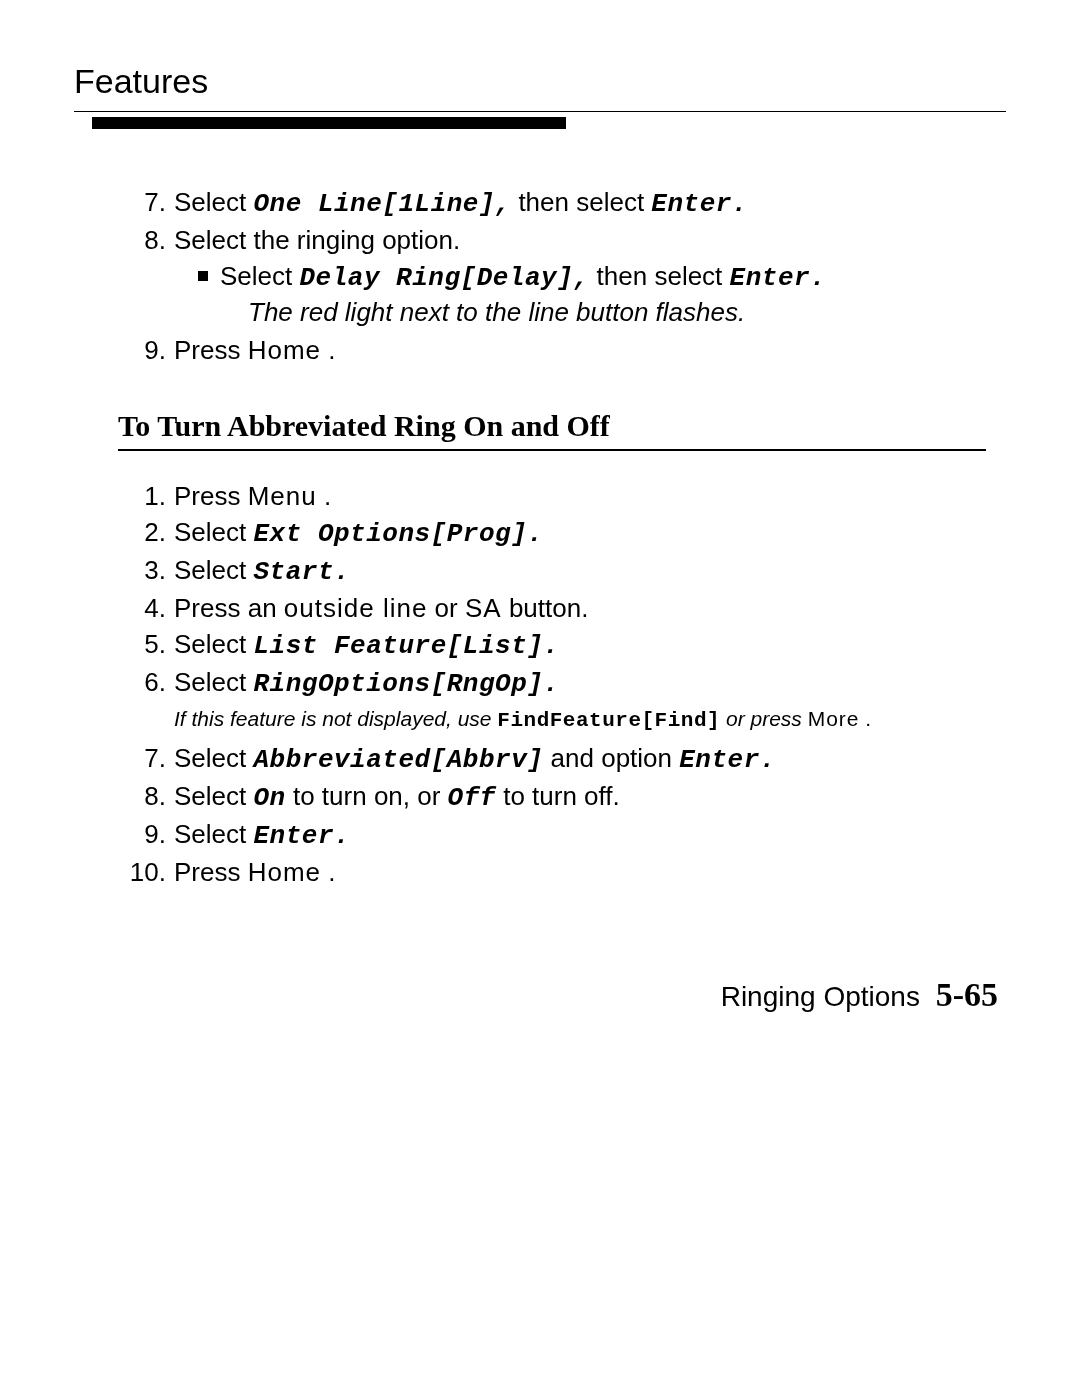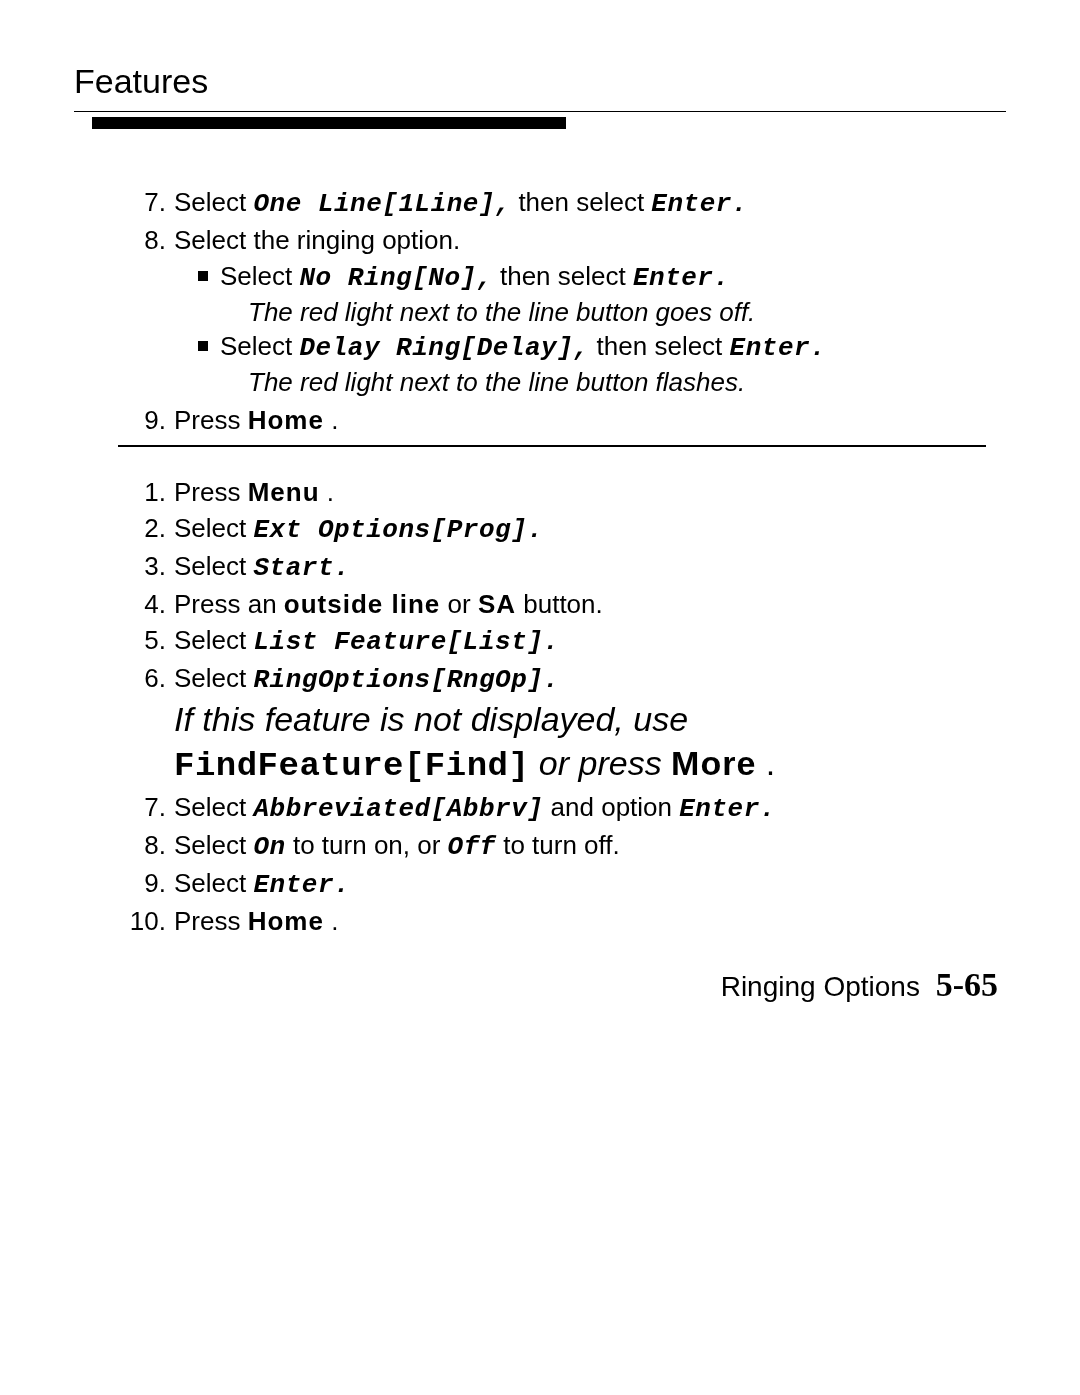--- a/index.html
+++ b/index.html
@@ -98,51 +98,50 @@
   .result {
     display: block;
     font-style: italic;
     margin-left: 28px;
     font-size: 26px;
     line-height: 34px;
   }
   .subnote {
     display: block;
     font-style: italic;
-    font-size: 34px;
-    line-height: 44px;
+    font-size: 21px;
+    line-height: 36px;
   }
 
   .mono {
     font-family: "Courier New", Courier, monospace;
     font-weight: bold;
     letter-spacing: 0.5px;
     font-style: italic;
   }
   .key {
     font-family: Arial, Helvetica, sans-serif;
     letter-spacing: 1px;
-    font-weight: bold;
   }
 
   .section-title {
     font-family: Georgia, "Times New Roman", serif;
     font-weight: bold;
     font-size: 30px;
     margin: 40px 0 0 0;
   }
   .section-rule {
     border: 0;
     border-top: 2px solid #000;
     margin: 6px 0 28px 0;
   }
 
   .footer {
     position: absolute;
-    bottom: 50px;
+    bottom: 40px;
     right: 82px;
     font-size: 28px;
   }
   .footer .pn {
     font-family: Georgia, "Times New Roman", serif;
     font-weight: bold;
     font-size: 34px;
     margin-left: 8px;
   }
 </style>
@@ -169,27 +168,20 @@
           <span> then select </span>
           <span class="mono">Enter.</span>
         </span>
       </li>
 
       <li>
         <span class="num">8.</span>
         <span class="body">
           <span>Select the ringing option.</span>
           <ul class="bullets">
-            <li>
-              <span>Select </span>
-              <span class="mono">No Ring[No],</span>
-              <span> then select </span>
-              <span class="mono">Enter.</span>
-              <span class="result">The red light next to the line button goes off.</span>
-            </li>
             <li>
               <span>Select </span>
               <span class="mono">Delay Ring[Delay],</span>
               <span> then select </span>
               <span class="mono">Enter.</span>
               <span class="result">The red light next to the line button flashes.</span>
             </li>
           </ul>
         </span>
       </li>
@@ -198,20 +190,21 @@
         <span class="num">9.</span>
         <span class="body">
           <span>Press </span>
           <span class="key">Home</span>
           <span>.</span>
         </span>
       </li>
 
     </ol>
 
+    <div class="section-title">To Turn Abbreviated Ring On and Off</div>
     <hr class="section-rule">
 
     <ol class="numbered">
 
       <li>
         <span class="num">1.</span>
         <span class="body">
           <span>Press </span>
           <span class="key">Menu</span>
           <span>.</span>

